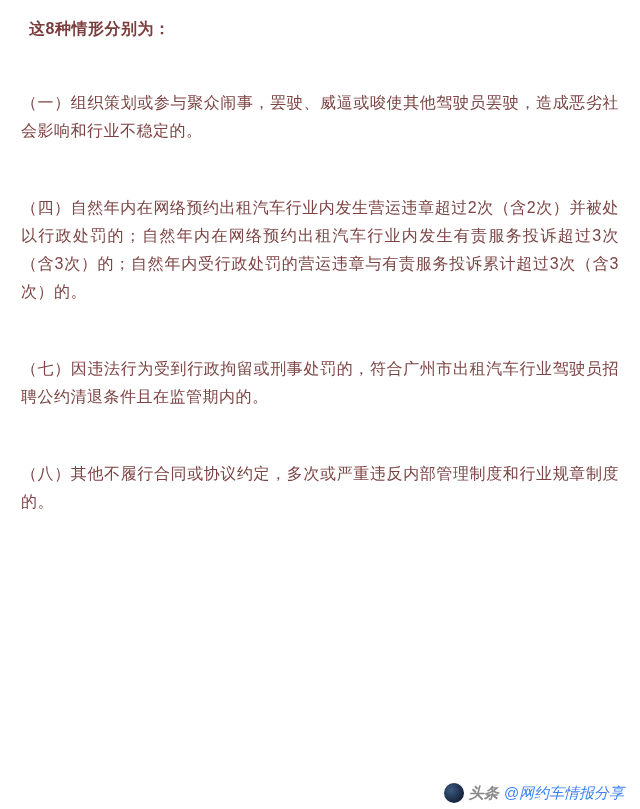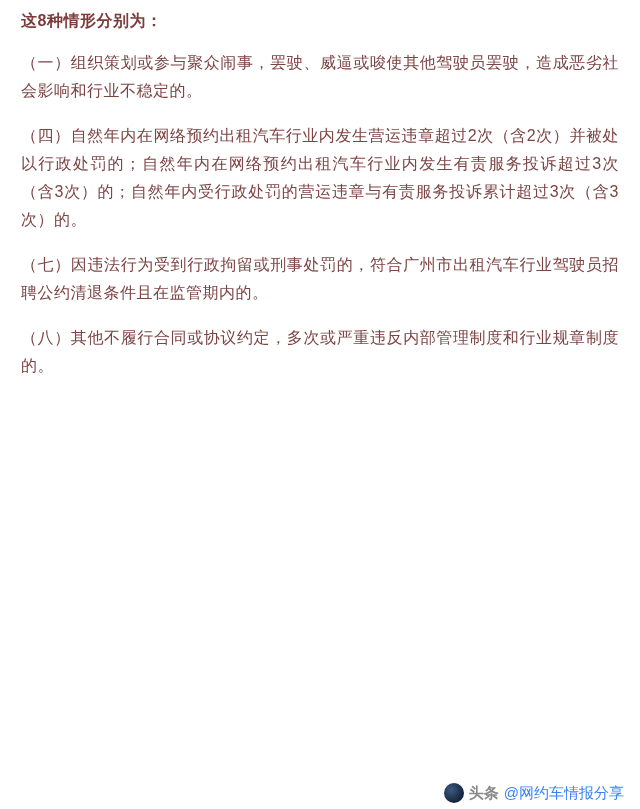--- a/index.html
+++ b/index.html
@@ -11,47 +11,48 @@
     width: 640px;
     height: 809px;
     position: relative;
     overflow: hidden;
     font-family: "Liberation Sans", "DejaVu Sans", sans-serif;
   }
   .content {
     padding: 10px 21px 0 21px;
   }
   .title {
-    margin: 0;
+    margin: 8px;
     font-size: 16px;
     font-weight: bold;
     color: #7b3c3c;
     line-height: 22px;
     letter-spacing: 0.5px;
   }
   .para {
-    margin: 17px 0 0 0;
+    margin: 49px 0 0 0;
     font-size: 16px;
     color: #7d4444;
     line-height: 28px;
     text-align: justify;
     letter-spacing: 0.5px;
     word-break: break-all;
   }
   .watermark {
     position: absolute;
     right: 12px;
     bottom: 4px;
     display: flex;
     align-items: center;
     gap: 5px;
     font-size: 15px;
     color: #9b9b9b;
     background: rgba(255,255,255,0.85);
     padding: 2px 4px;
+    font-style: italic;
   }
   .wm-logo {
     width: 20px;
     height: 20px;
     border-radius: 50%;
     background: radial-gradient(circle at 35% 35%, #3d5a80 0%, #16243d 70%);
     display: inline-block;
     flex: 0 0 auto;
   }
   .wm-source {

